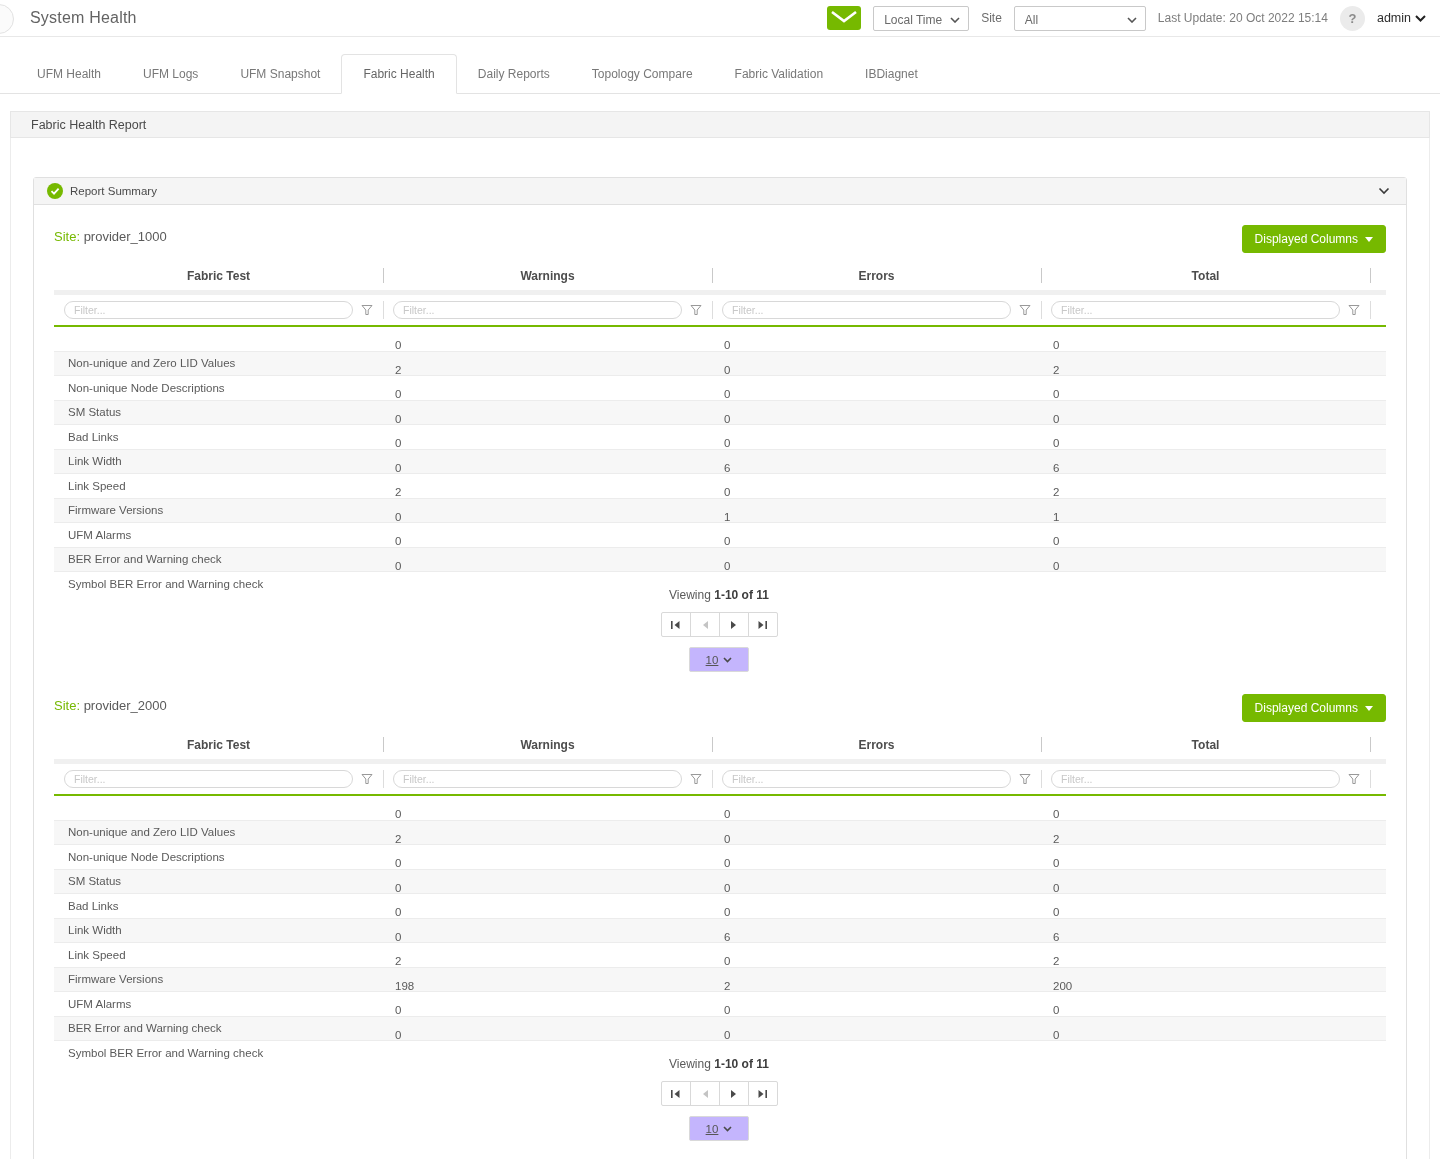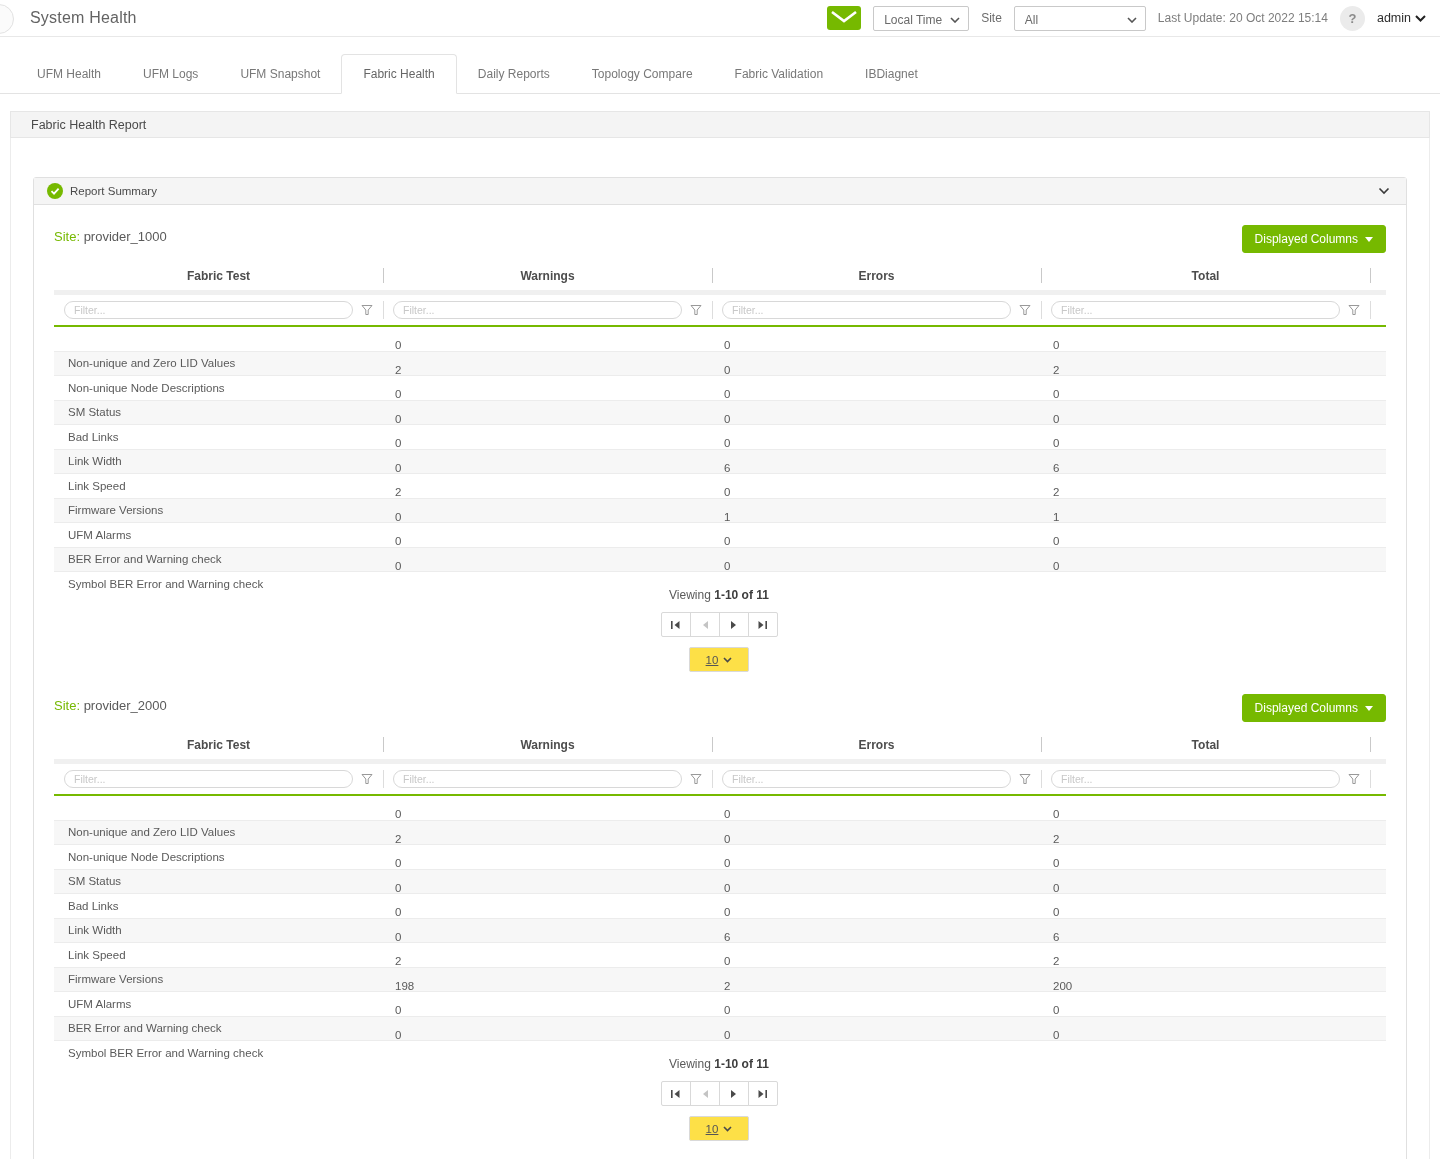--- a/index.html
+++ b/index.html
@@ -98,21 +98,21 @@
     gap:10px; margin:16px 2px 22px 0;flex-direction:column; }
   .viewing { font-size:12px; color:#5a5a5a; }
   .viewing b { color:#3d3d3d; }
   .page-btns { display:flex; }
   .pg-btn { width:30px; height:25px; background:#fff; border:1px solid #d9d9d9;
     display:flex; align-items:center; justify-content:center; cursor:pointer; margin-left:-1px; }
   .pg-btn:first-child { margin-left:0; border-radius:2px 0 0 2px; }
   .pg-btn:last-child { border-radius:0 2px 2px 0; }
   .page-size { width:60px; height:25px; border:1px solid #d9d9d9; border-radius:2px;
     display:flex; align-items:center; justify-content:center; gap:5px; font-size:11.5px;
-    color:#555; cursor:pointer; background:#fde047;text-decoration:underline; }
+    color:#555; cursor:pointer; background:#c4b5fd;text-decoration:underline; }
 
   
   .collapsed-panel { margin-top:16px; height:38px; background:#f5f5f5;
     border:1px solid #e0e0e0; border-radius:3px; display:flex; align-items:center;
     gap:8px; padding:0 18px 0 15px; cursor:pointer; }
   .collapsed-panel .title { font-size:11.5px; color:#4a4a4a; }
   .collapsed-panel .chev { margin-left:auto; display:flex; }
 
   svg { display:block; }
 </style>

